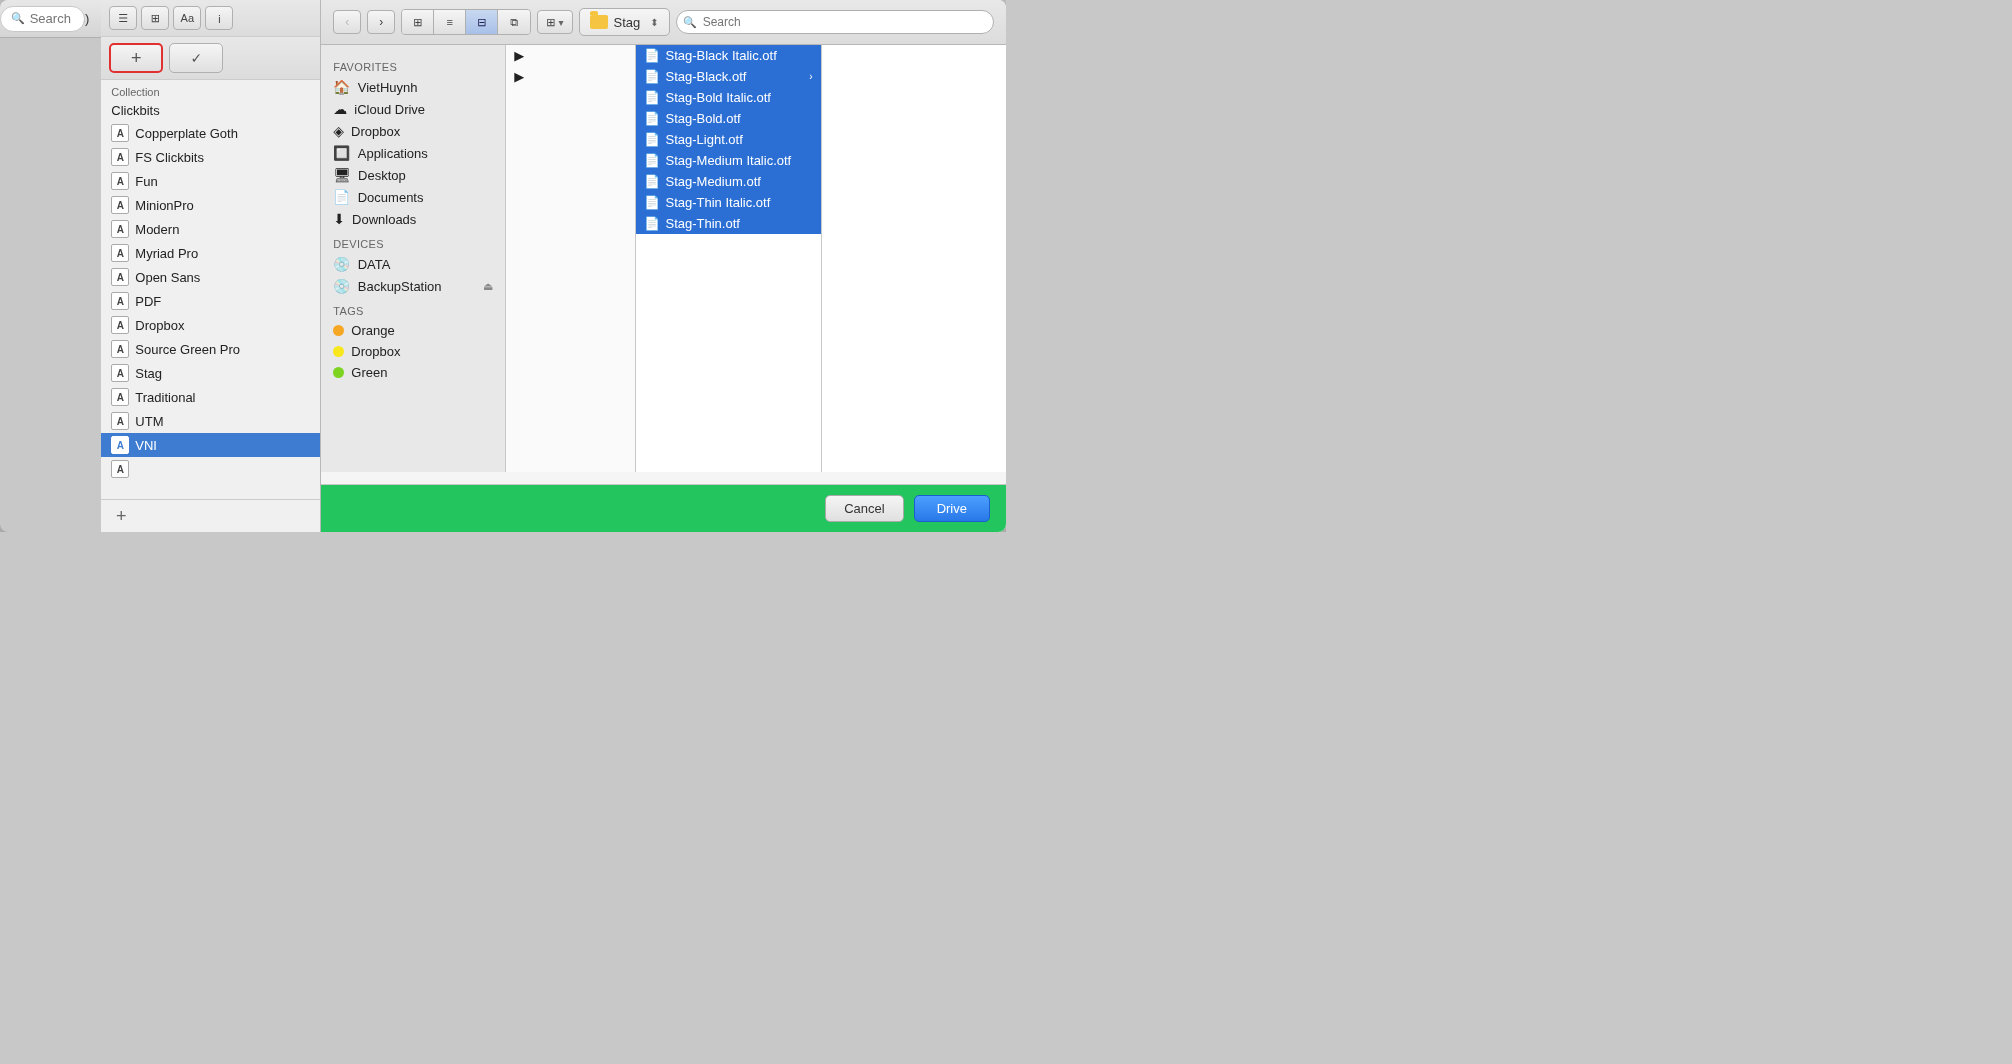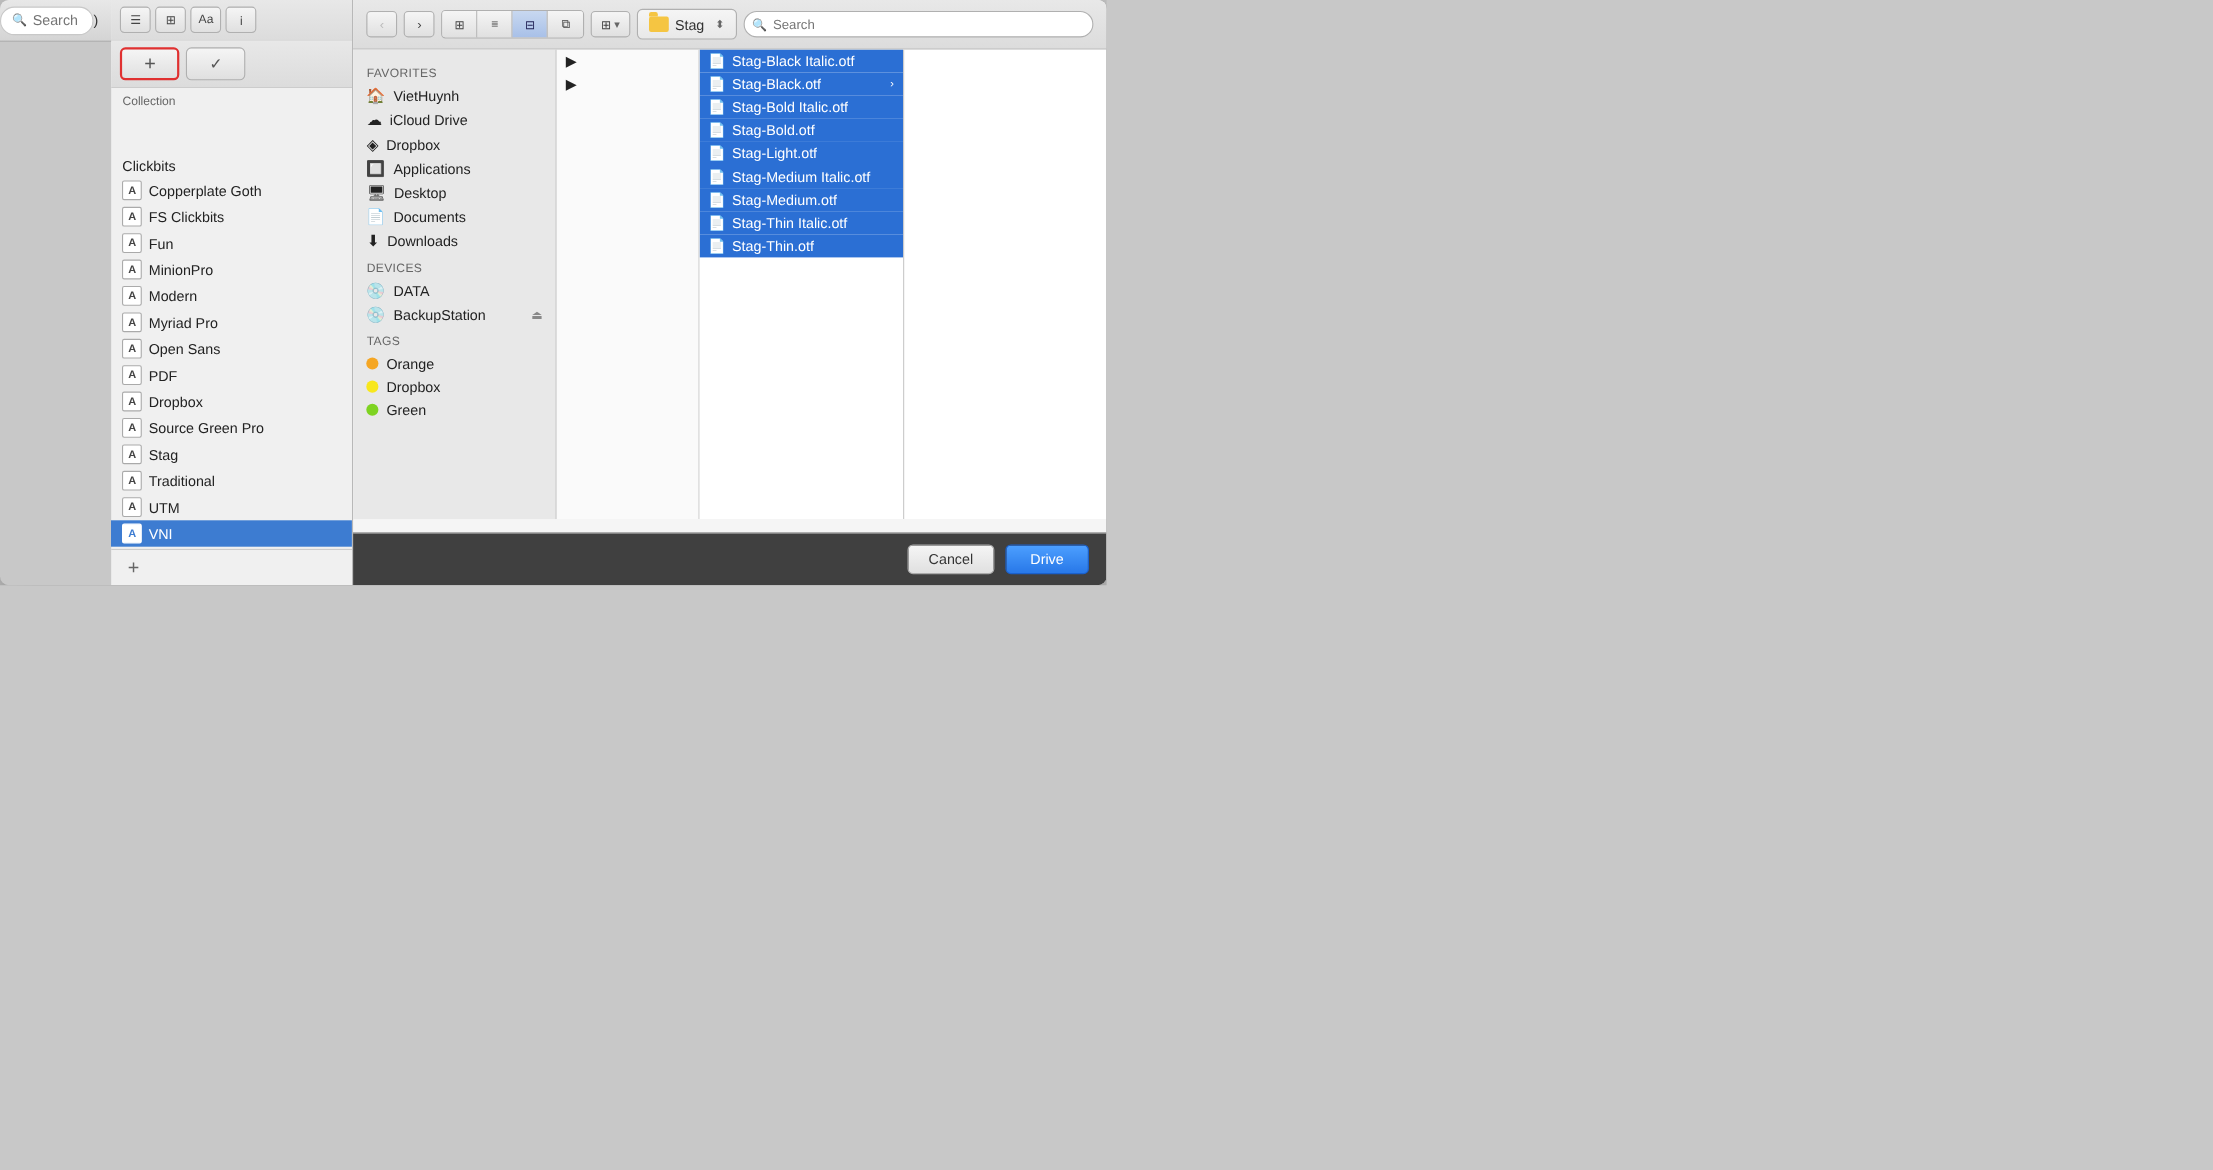--- a/index.html
+++ b/index.html
@@ -365,21 +365,21 @@
     }
     .file-row.selected .chevron-right-file { color: white; }
 
     
     .dialog-footer {
       display: flex;
       align-items: center;
       justify-content: flex-end;
       padding: 10px 16px;
       gap: 10px;
-      background: #404040;
+      background: #22c55e;
       border-top: 1px solid #c8c8c8;
       margin-top: 12px;
     }
     .cancel-btn {
       padding: 5px 18px;
       background: linear-gradient(to bottom, #f5f5f5, #e0e0e0);
       border: 1px solid #aaa;
       border-radius: 5px;
       font-size: 13px;
       cursor: pointer;
@@ -489,21 +489,21 @@
         </button>
         <button class="verify-btn">
           <span>✓</span>
         </button>
       </div>
 
       <div class="collection-section-header">Collection</div>
 
       <div class="collection-list">
 
-        <div class="collection-item" style="padding-left:10px;margin-top:40px;">
+        <div class="collection-item" style="padding-left:10px;">
           <span>Clickbits</span>
         </div>
         <div class="collection-item">
           <div class="font-icon">A</div>
           <span>Copperplate Goth</span>
         </div>
         <div class="collection-item">
           <div class="font-icon">A</div>
           <span>FS Clickbits</span>
         </div>

